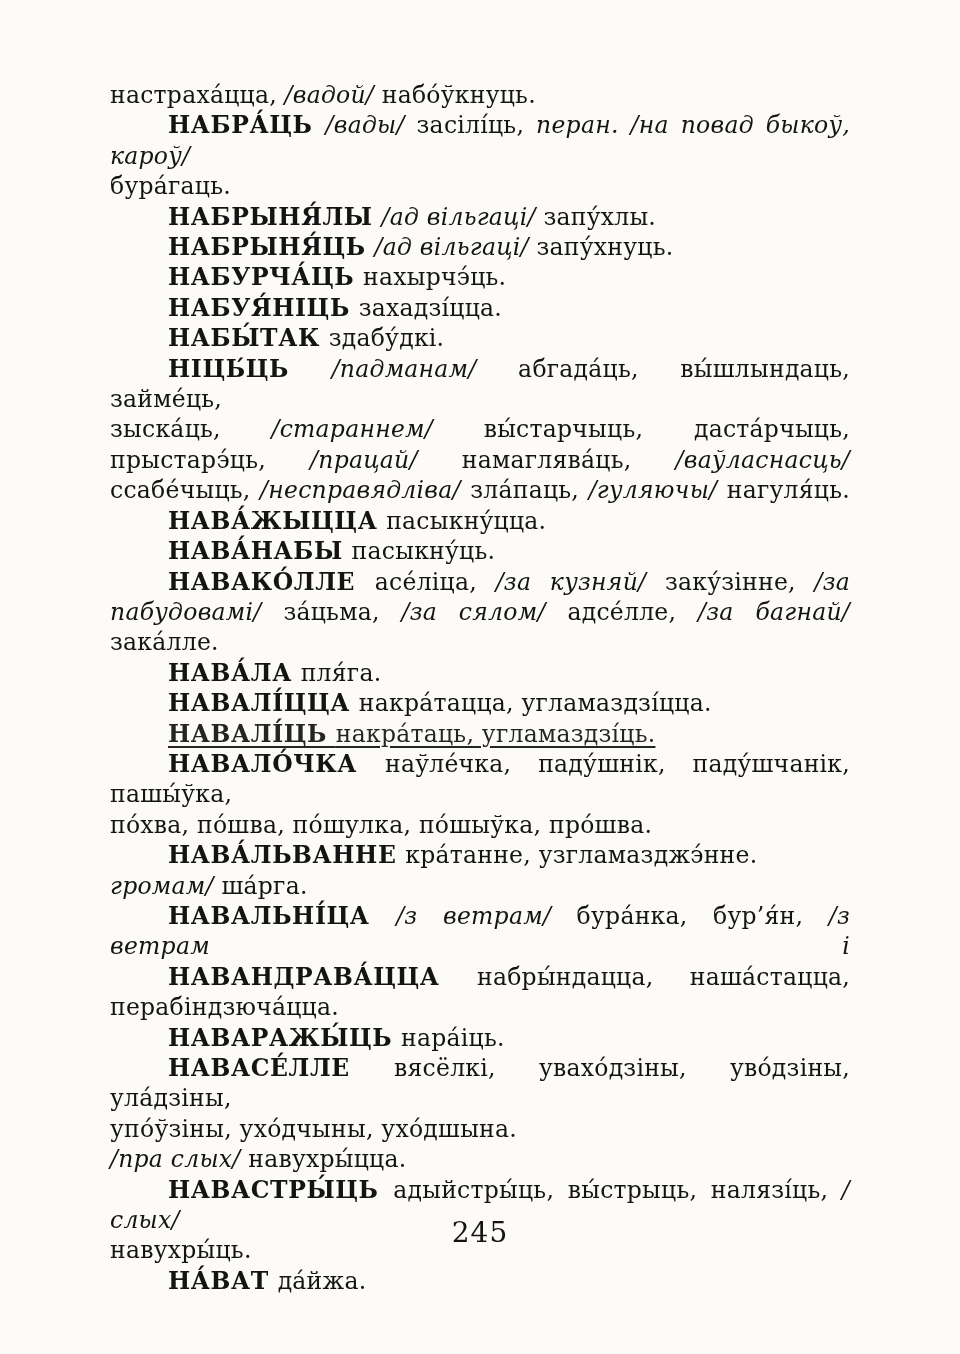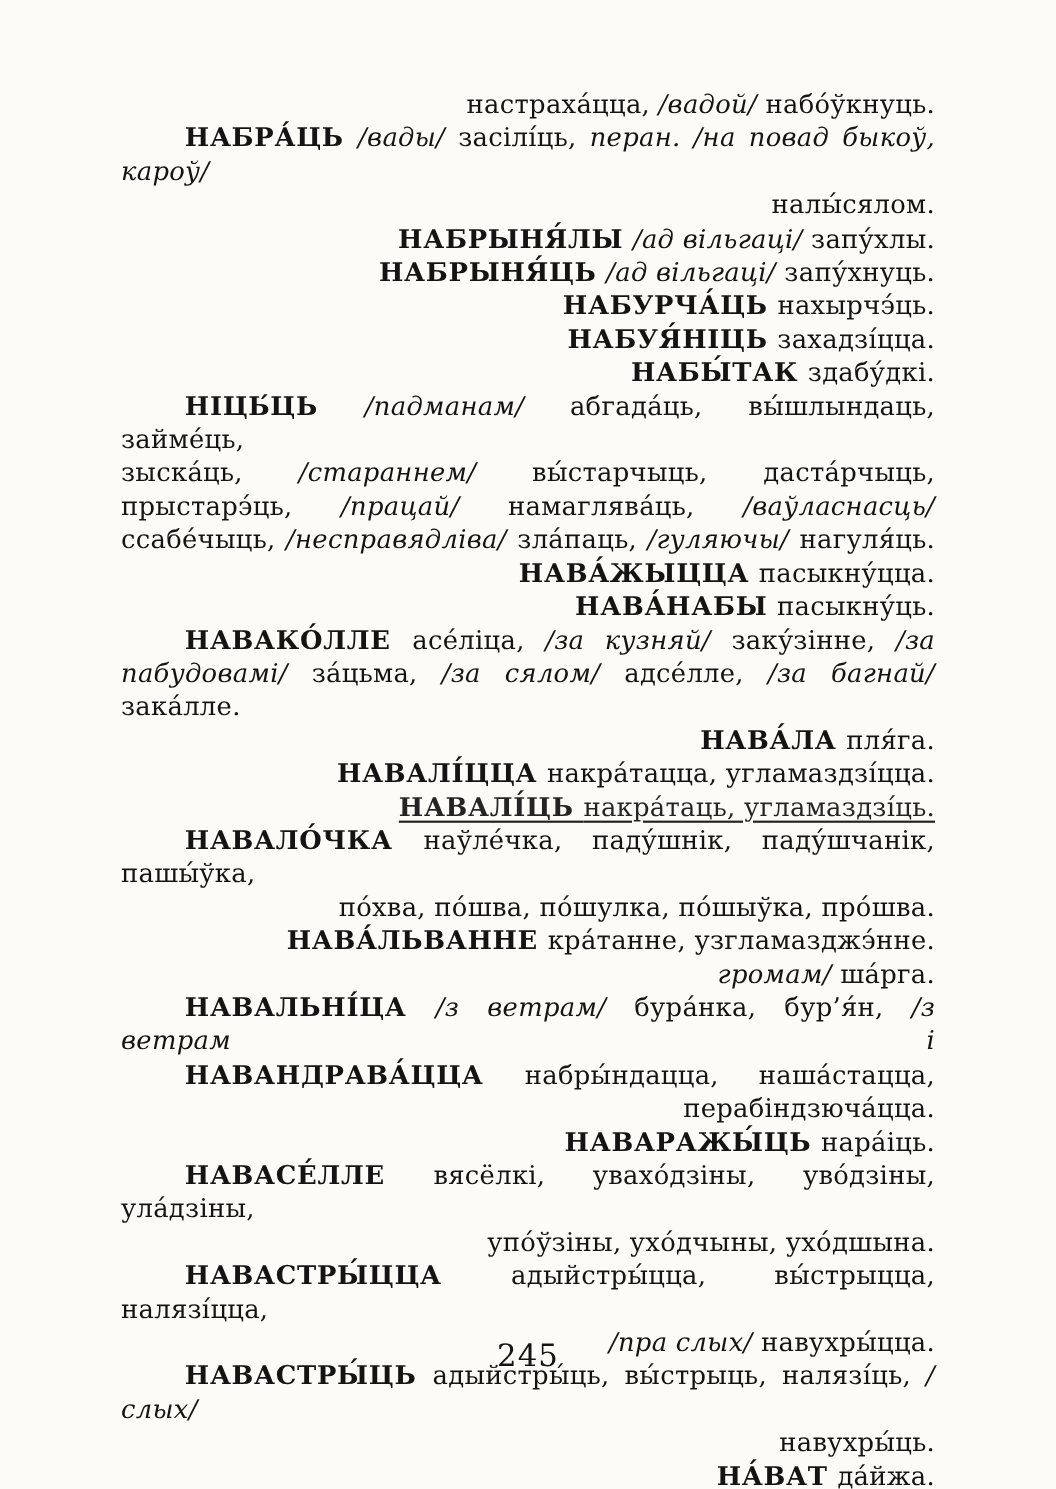--- a/index.html
+++ b/index.html
@@ -15,21 +15,21 @@
   .textblock {
     position: absolute;
     left: 110px;
     top: 80px;
     width: 740px;
   }
   .line {
     font-size: 23.5px;
     line-height: 30.4px;
     letter-spacing: 0.25px;
-    text-align: right;
+    text-align: left;
     min-height: 30.4px;
   }
   .line.indent { text-indent: 58px; }
   .line.justify { text-align: justify; text-align-last: justify; }
   .seg-head { font-weight: 700; letter-spacing: 0.6px; }
   .seg-ital { font-style: italic; }
   .line.smudged {
     filter: blur(0.45px);
     opacity: 0.93;
   }
@@ -48,21 +48,21 @@
     letter-spacing: 1px;
   }
 </style>
 </head>
 <body>
 
 <div class="page" style="background: rgb(252, 251, 248); color: rgb(20, 20, 20);">
   <div class="textblock">
       <div class="line"><span class="seg-norm">настраха́цца, </span><span class="seg-ital">/вадой/</span><span class="seg-norm"> набо́ўкнуць.</span></div>
       <div class="line indent justify"><span class="seg-head">НАБРА́ЦЬ </span><span class="seg-ital">/вады/</span><span class="seg-norm"> засілі́ць, </span><span class="seg-ital">перан. /на повад быкоў, кароў/</span></div>
-      <div class="line"><span class="seg-norm">налы́сялом.</span></div>
+      <div class="line"><span class="seg-norm">бура́гаць.</span></div>
       <div class="line indent"><span class="seg-head">НАБРЫНЯ́ЛЫ </span><span class="seg-ital">/ад вільгаці/</span><span class="seg-norm"> запу́хлы.</span></div>
       <div class="line indent"><span class="seg-head">НАБРЫНЯ́ЦЬ </span><span class="seg-ital">/ад вільгаці/</span><span class="seg-norm"> запу́хнуць.</span></div>
       <div class="line indent"><span class="seg-head">НАБУРЧА́ЦЬ </span><span class="seg-norm">нахырчэ́ць.</span></div>
       <div class="line indent"><span class="seg-head">НАБУЯ́НІЦЬ </span><span class="seg-norm">захадзі́цца.</span></div>
       <div class="line indent"><span class="seg-head">НАБЫ́ТАК </span><span class="seg-norm">здабу́дкі.</span></div>
       <div class="line indent justify"><span class="seg-head">НІЦЬ́ЦЬ </span><span class="seg-ital">/падманам/</span><span class="seg-norm"> абгада́ць, вы́шлындаць, займе́ць,</span></div>
       <div class="line justify"><span class="seg-norm">зыска́ць, </span><span class="seg-ital">/стараннем/</span><span class="seg-norm"> вы́старчыць, даста́рчыць,</span></div>
       <div class="line justify"><span class="seg-norm">прыстарэ́ць, </span><span class="seg-ital">/працай/</span><span class="seg-norm"> намаглява́ць, </span><span class="seg-ital">/ваўласнасць/</span></div>
       <div class="line justify"><span class="seg-norm">ссабе́чыць, </span><span class="seg-ital">/несправядліва/</span><span class="seg-norm"> зла́паць, </span><span class="seg-ital">/гуляючы/</span><span class="seg-norm"> нагуля́ць.</span></div>
       <div class="line indent"><span class="seg-head">НАВА́ЖЫЦЦА </span><span class="seg-norm">пасыкну́цца.</span></div>
@@ -75,20 +75,19 @@
       <div class="line indent justify"><span class="seg-head">НАВАЛО́ЧКА </span><span class="seg-norm">наўле́чка, паду́шнік, паду́шчанік, пашы́ўка,</span></div>
       <div class="line"><span class="seg-norm">по́хва, по́шва, по́шулка, по́шыўка, про́шва.</span></div>
       <div class="line indent"><span class="seg-head">НАВА́ЛЬВАННЕ </span><span class="seg-norm">кра́танне, узгламазджэ́нне.</span></div>
       <div class="line"><span class="seg-ital">громам/</span><span class="seg-norm"> ша́рга.</span></div>
       <div class="line indent justify"><span class="seg-head">НАВАЛЬНІ́ЦА </span><span class="seg-ital">/з ветрам/</span><span class="seg-norm"> бура́нка, бур’я́н, </span><span class="seg-ital">/з ветрам і</span></div>
       <div class="line indent justify"><span class="seg-head">НАВАНДРАВА́ЦЦА </span><span class="seg-norm">набры́ндацца, наша́стацца,</span></div>
       <div class="line"><span class="seg-norm">перабіндзюча́цца.</span></div>
       <div class="line indent"><span class="seg-head">НАВАРАЖЫ́ЦЬ </span><span class="seg-norm">нара́іць.</span></div>
       <div class="line indent justify"><span class="seg-head">НАВАСЕ́ЛЛЕ </span><span class="seg-norm">вясёлкі, увахо́дзіны, уво́дзіны, ула́дзіны,</span></div>
       <div class="line"><span class="seg-norm">упо́ўзіны, ухо́дчыны, ухо́дшына.</span></div>
-      <div class="line indent justify"><span class="seg-head">НАВАСТРЫ́ЦЦА </span><span class="seg-norm">адыйстры́цца, вы́стрыцца, налязі́цца,</span></div>
       <div class="line"><span class="seg-ital">/пра слых/</span><span class="seg-norm"> навухры́цца.</span></div>
       <div class="line indent justify"><span class="seg-head">НАВАСТРЫ́ЦЬ </span><span class="seg-norm">адыйстры́ць, вы́стрыць, налязі́ць, </span><span class="seg-ital">/слых/</span></div>
       <div class="line"><span class="seg-norm">навухры́ць.</span></div>
       <div class="line indent"><span class="seg-head">НА́ВАТ </span><span class="seg-norm">да́йжа.</span></div>
     </div>
   <div class="pagenum">245</div>
 </div>
 
 </body></html>

